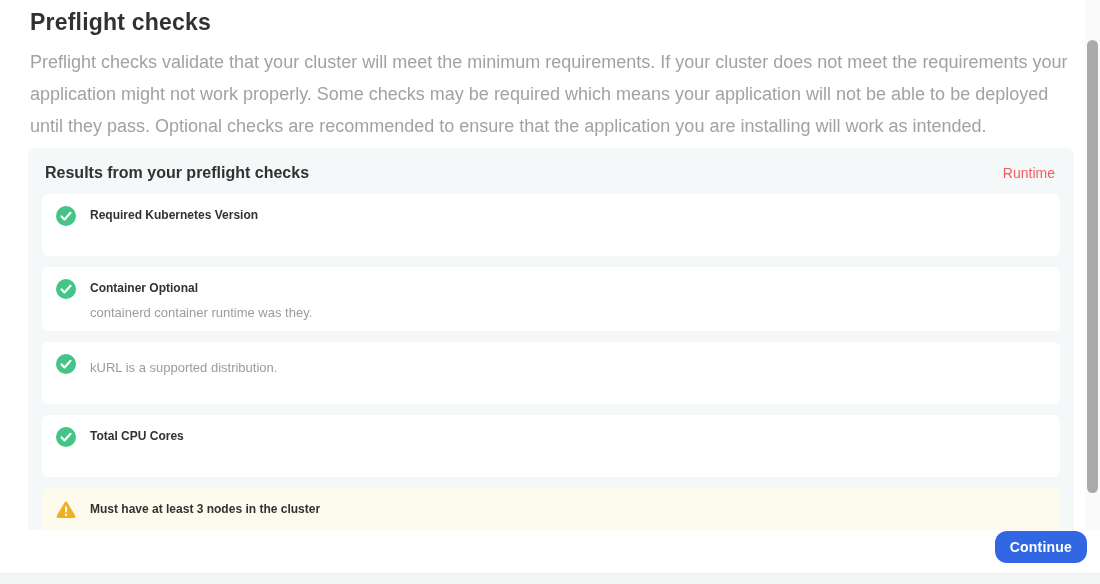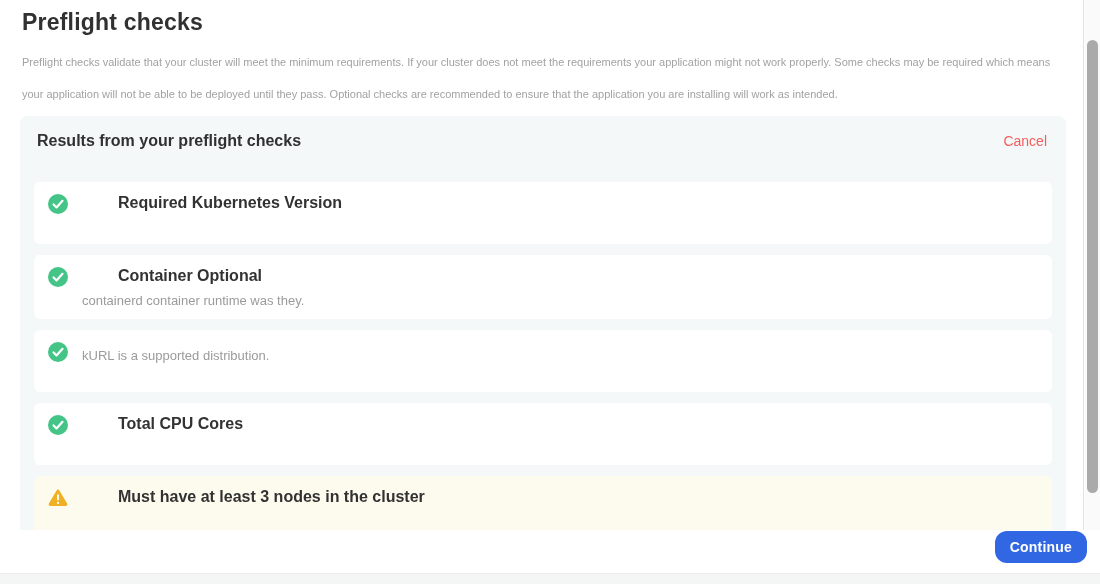--- a/index.html
+++ b/index.html
@@ -1,44 +1,44 @@
 <!DOCTYPE html>
 <html><head>
 <meta charset="utf-8">
 <style>
   * { margin:0; padding:0; box-sizing:border-box; }
   html,body { width:1100px; height:584px; overflow:hidden; background:#fff;
               font-family:"Liberation Sans", sans-serif; }
   .viewport { position:relative; width:1100px; height:584px; background:#fff; }
 
   
-  .scroll-area { position:absolute; left:0; top:0; width:1084px; height:530px;
+  .scroll-area { position:absolute; left:8px; top:0; width:1084px; height:530px;
                  overflow:hidden; border-right:1px solid #e2e2e2; background:#fff; }
 
   .page-title { margin:9px 0 0 22px; font-size:23px; font-weight:bold; color:#313131;
                 letter-spacing:.2px; }
-  .page-desc  { margin:10px 28px 0 22px; width:1044px; font-size:11px; line-height:32px;
+  .page-desc  { margin:10px 28px 0 22px; width:1044px; font-size:18px; line-height:32px;
                 color:#a2a2a2; }
 
   .panel { margin:6px 0 0 20px; width:1046px; height:520px; background:#f4f8f9;
            border-radius:8px; padding:14px; }
   .panel-header { display:flex; justify-content:space-between; align-items:center;
-                  padding:2px 5px 0 3px; margin-bottom:32px; }
+                  padding:2px 5px 0 3px; margin-bottom:12px; }
   .panel-title { font-size:16px; font-weight:bold; color:#313131; }
   .cancel-link { font-size:14px; color:#f45d5d; cursor:pointer; font-weight:500; }
 
   .check-card { display:flex; align-items:flex-start; background:#fff; border-radius:6px;
                 padding:11px 16px 11px 14px; margin-bottom:11px; min-height:62px; }
   .check-card.warn { background:#fdfbee;text-align:center; }
   .check-icon { width:20px; height:20px; flex:0 0 20px; margin-top:1px;
                 display:inline-flex; align-items:center; justify-content:center; }
   .check-card .icon-warn { display:none; }
   .check-card.warn .icon-warn { display:inline-flex; }
   .check-text { margin-left:14px; }
-  .check-title { font-size:16px; font-weight:bold; color:#323232; line-height:20px;margin-left:36px; }
+  .check-title { font-size:12px; font-weight:bold; color:#323232; line-height:20px; }
   .check-message { font-size:13px; color:#9b9b9b; margin-top:7px; line-height:15px; }
 
   
   .scrollbar-track { position:absolute; left:1085px; top:0; width:15px; height:530px;
                      background:#fafafa; }
   .scrollbar-thumb { position:absolute; left:1087px; top:40px; width:11px; height:453px;
                      background:#aaaaaa; border-radius:6px; cursor:pointer; }
 
   
   .footer { position:absolute; left:0; top:530px; width:1100px; height:43px; background:#fff; }
@@ -54,21 +54,21 @@
 
 <div class="viewport">
 
   <div class="scroll-area">
     <h1 class="page-title">Preflight checks</h1>
     <p class="page-desc">Preflight checks validate that your cluster will meet the minimum requirements. If your cluster does not meet the requirements your application might not work properly. Some checks may be required which means your application will not be able to be deployed until they pass. Optional checks are recommended to ensure that the application you are installing will work as intended.</p>
 
     <div class="panel">
       <div class="panel-header">
         <span class="panel-title">Results from your preflight checks</span>
-        <span class="cancel-link">Cancel</span>
+        <span class="cancel-link">Runtime</span>
       </div>
       <div>
   <div class="check-card pass">
     <span class="check-icon icon-pass">
       <svg width="20" height="20" viewBox="0 0 20 20">
         <circle cx="10" cy="10" r="10" fill="#44c587"></circle>
         <path d="M5.6 10.4l2.9 3 6-6.6" stroke="#fff" stroke-width="2.2" fill="none" stroke-linecap="round" stroke-linejoin="round"></path>
       </svg>
     </span>
 

